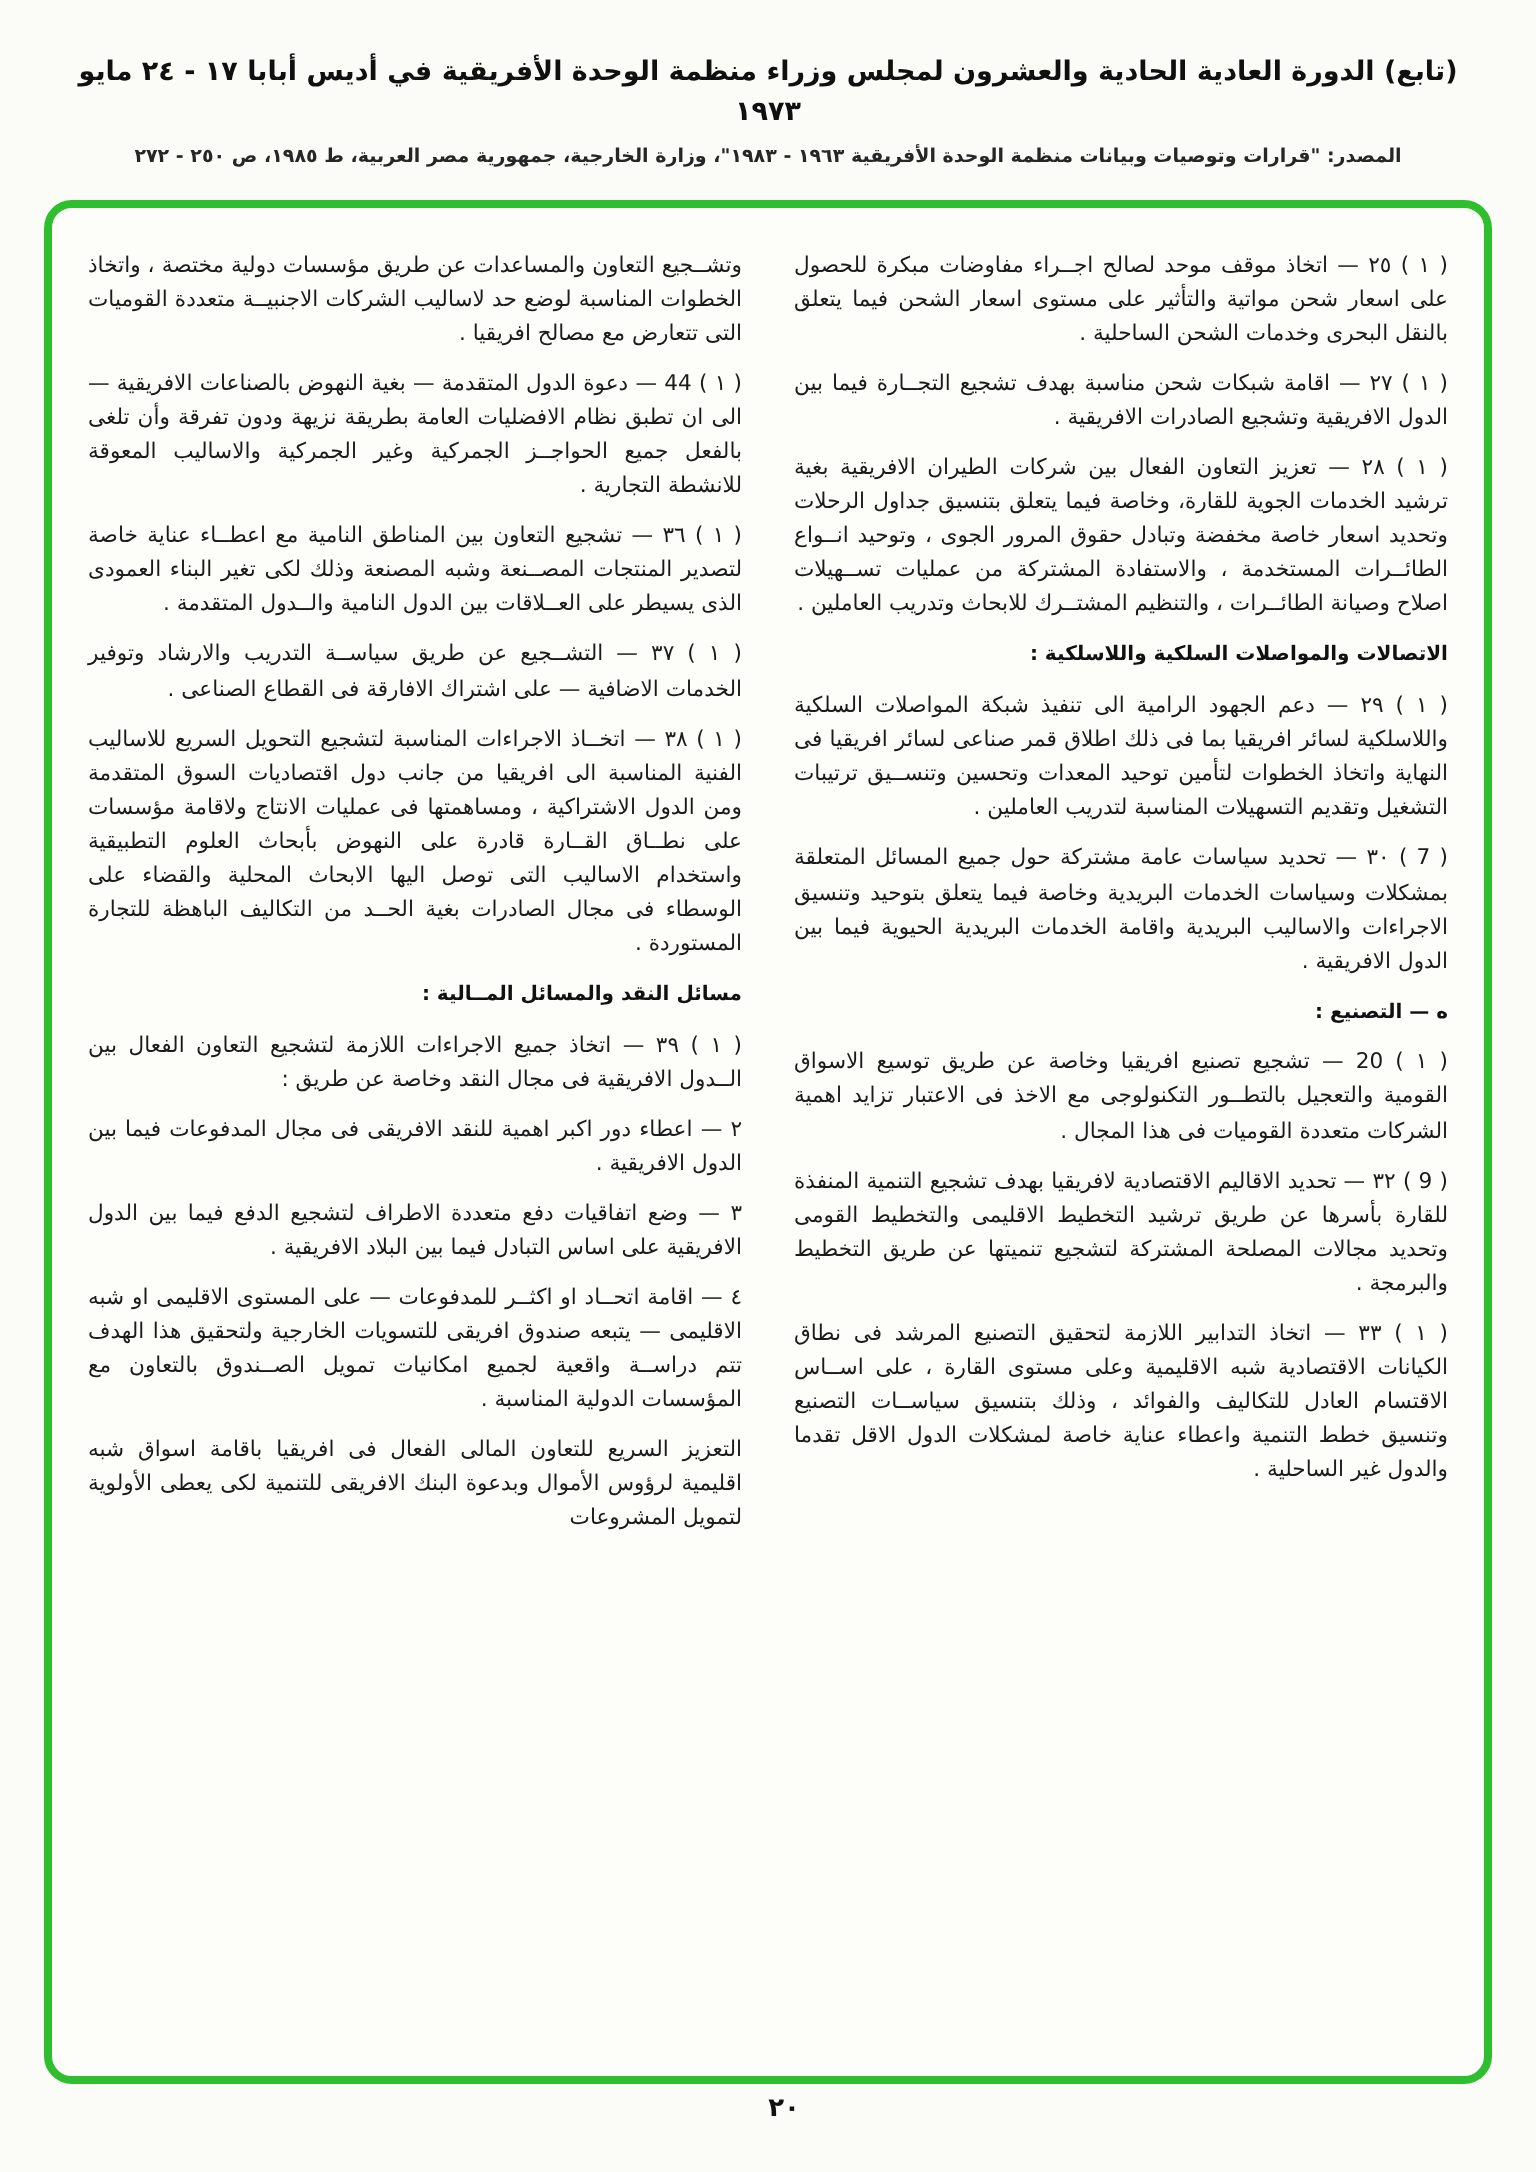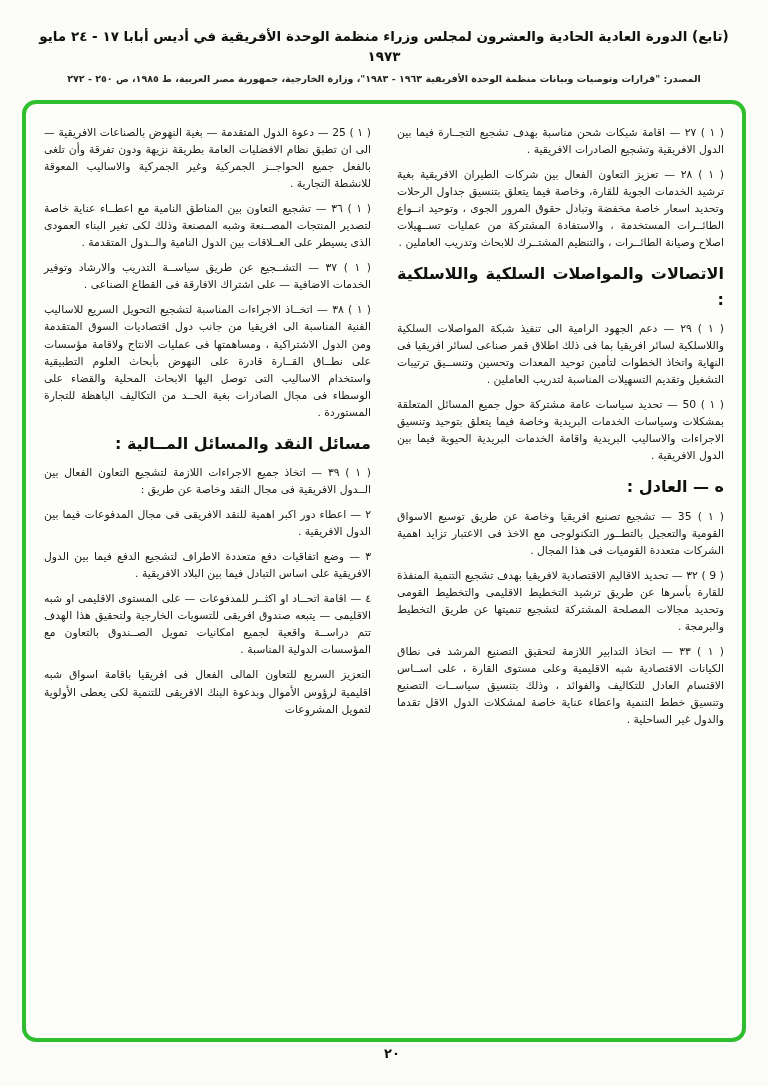--- a/index.html
+++ b/index.html
@@ -68,21 +68,21 @@
     font-size: 10.8px;
     line-height: 1.58;
     color: #1b1b1b;
   }
 
   .para {
     margin-bottom: 8px;
     text-align: justify;
   }
   .heading {
-    font-size: 16px;
+    font-size: 10px;
     font-weight: bold;
     margin: 10px 0 8px 0;
     color: #111;
   }
 
   
   .footer {
     position: absolute;
     bottom: 14px;
     left: 0;
@@ -103,33 +103,35 @@
 
   <div class="header">
     <div class="header-line1">(تابع) الدورة العادية الحادية والعشرون لمجلس وزراء منظمة الوحدة الأفريقية في أديس أبابا ١٧ - ٢٤ مايو ١٩٧٣</div>
     <div class="header-line2">المصدر: "قرارات وتوصيات وبيانات منظمة الوحدة الأفريقية ١٩٦٣ - ١٩٨٣"، وزارة الخارجية، جمهورية مصر العربية، ط ١٩٨٥، ص ٢٥٠ - ٢٧٢</div>
   </div>
 
   <div class="frame">
     <div class="columns">
 
       <div class="col">
+        <p class="para">( ١ ) ٢٥ — اتخاذ موقف موحد لصالح اجــراء مفاوضات مبكرة للحصول على اسعار شحن مواتية والتأثير على مستوى اسعار الشحن فيما يتعلق بالنقل البحرى وخدمات الشحن الساحلية .</p>
         <p class="para">( ١ ) ٢٧ — اقامة شبكات شحن مناسبة بهدف تشجيع التجــارة فيما بين الدول الافريقية وتشجيع الصادرات الافريقية .</p>
         <p class="para">( ١ ) ٢٨ — تعزيز التعاون الفعال بين شركات الطيران الافريقية بغية ترشيد الخدمات الجوية للقارة، وخاصة فيما يتعلق بتنسيق جداول الرحلات وتحديد اسعار خاصة مخفضة وتبادل حقوق المرور الجوى ، وتوحيد انــواع الطائــرات المستخدمة ، والاستفادة المشتركة من عمليات تســهيلات اصلاح وصيانة الطائــرات ، والتنظيم المشتــرك للابحاث وتدريب العاملين .</p>
         <h3 class="heading">الاتصالات والمواصلات السلكية واللاسلكية :</h3>
         <p class="para">( ١ ) ٢٩ — دعم الجهود الرامية الى تنفيذ شبكة المواصلات السلكية واللاسلكية لسائر افريقيا بما فى ذلك اطلاق قمر صناعى لسائر افريقيا فى النهاية واتخاذ الخطوات لتأمين توحيد المعدات وتحسين وتنســيق ترتيبات التشغيل وتقديم التسهيلات المناسبة لتدريب العاملين .</p>
-        <p class="para">( ١ ) 50 — تحديد سياسات عامة مشتركة حول جميع المسائل المتعلقة بمشكلات وسياسات الخدمات البريدية وخاصة فيما يتعلق بتوحيد وتنسيق الاجراءات والاساليب البريدية واقامة الخدمات البريدية الحيوية فيما بين الدول الافريقية .</p>
-        <h3 class="heading">ه — العادل :</h3>
-        <p class="para">( ١ ) 35 — تشجيع تصنيع افريقيا وخاصة عن طريق توسيع الاسواق القومية والتعجيل بالتطــور التكنولوجى مع الاخذ فى الاعتبار تزايد اهمية الشركات متعددة القوميات فى هذا المجال .</p>
+        <p class="para">( 7 ) ٣٠ — تحديد سياسات عامة مشتركة حول جميع المسائل المتعلقة بمشكلات وسياسات الخدمات البريدية وخاصة فيما يتعلق بتوحيد وتنسيق الاجراءات والاساليب البريدية واقامة الخدمات البريدية الحيوية فيما بين الدول الافريقية .</p>
+        <h3 class="heading">ه — التصنيع :</h3>
+        <p class="para">( ١ ) 20 — تشجيع تصنيع افريقيا وخاصة عن طريق توسيع الاسواق القومية والتعجيل بالتطــور التكنولوجى مع الاخذ فى الاعتبار تزايد اهمية الشركات متعددة القوميات فى هذا المجال .</p>
         <p class="para">( 9 ) ٣٢ — تحديد الاقاليم الاقتصادية لافريقيا بهدف تشجيع التنمية المنفذة للقارة بأسرها عن طريق ترشيد التخطيط الاقليمى والتخطيط القومى وتحديد مجالات المصلحة المشتركة لتشجيع تنميتها عن طريق التخطيط والبرمجة .</p>
         <p class="para">( ١ ) ٣٣ — اتخاذ التدابير اللازمة لتحقيق التصنيع المرشد فى نطاق الكيانات الاقتصادية شبه الاقليمية وعلى مستوى القارة ، على اســاس الاقتسام العادل للتكاليف والفوائد ، وذلك بتنسيق سياســات التصنيع وتنسيق خطط التنمية واعطاء عناية خاصة لمشكلات الدول الاقل تقدما والدول غير الساحلية .</p>
       </div>
 
       <div class="col">
-        <p class="para">( ١ ) 25 — دعوة الدول المتقدمة — بغية النهوض بالصناعات الافريقية — الى ان تطبق نظام الافضليات العامة بطريقة نزيهة ودون تفرقة وأن تلغى بالفعل جميع الحواجــز الجمركية وغير الجمركية والاساليب المعوقة للانشطة التجارية .</p>
+        <p class="para">وتشــجيع التعاون والمساعدات عن طريق مؤسسات دولية مختصة ، واتخاذ الخطوات المناسبة لوضع حد لاساليب الشركات الاجنبيــة متعددة القوميات التى تتعارض مع مصالح افريقيا .</p>
+        <p class="para">( ١ ) 44 — دعوة الدول المتقدمة — بغية النهوض بالصناعات الافريقية — الى ان تطبق نظام الافضليات العامة بطريقة نزيهة ودون تفرقة وأن تلغى بالفعل جميع الحواجــز الجمركية وغير الجمركية والاساليب المعوقة للانشطة التجارية .</p>
         <p class="para">( ١ ) ٣٦ — تشجيع التعاون بين المناطق النامية مع اعطــاء عناية خاصة لتصدير المنتجات المصــنعة وشبه المصنعة وذلك لكى تغير البناء العمودى الذى يسيطر على العــلاقات بين الدول النامية والــدول المتقدمة .</p>
         <p class="para">( ١ ) ٣٧ — التشــجيع عن طريق سياســة التدريب والارشاد وتوفير الخدمات الاضافية — على اشتراك الافارقة فى القطاع الصناعى .</p>
         <p class="para">( ١ ) ٣٨ — اتخــاذ الاجراءات المناسبة لتشجيع التحويل السريع للاساليب الفنية المناسبة الى افريقيا من جانب دول اقتصاديات السوق المتقدمة ومن الدول الاشتراكية ، ومساهمتها فى عمليات الانتاج ولاقامة مؤسسات على نطــاق القــارة قادرة على النهوض بأبحاث العلوم التطبيقية واستخدام الاساليب التى توصل اليها الابحاث المحلية والقضاء على الوسطاء فى مجال الصادرات بغية الحــد من التكاليف الباهظة للتجارة المستوردة .</p>
         <h3 class="heading">مسائل النقد والمسائل المــالية :</h3>
         <p class="para">( ١ ) ٣٩ — اتخاذ جميع الاجراءات اللازمة لتشجيع التعاون الفعال بين الــدول الافريقية فى مجال النقد وخاصة عن طريق :</p>
         <p class="para">٢ — اعطاء دور اكبر اهمية للنقد الافريقى فى مجال المدفوعات فيما بين الدول الافريقية .</p>
         <p class="para">٣ — وضع اتفاقيات دفع متعددة الاطراف لتشجيع الدفع فيما بين الدول الافريقية على اساس التبادل فيما بين البلاد الافريقية .</p>
         <p class="para">٤ — اقامة اتحــاد او اكثــر للمدفوعات — على المستوى الاقليمى او شبه الاقليمى — يتبعه صندوق افريقى للتسويات الخارجية ولتحقيق هذا الهدف تتم دراســة واقعية لجميع امكانيات تمويل الصــندوق بالتعاون مع المؤسسات الدولية المناسبة .</p>
         <p class="para">التعزيز السريع للتعاون المالى الفعال فى افريقيا باقامة اسواق شبه اقليمية لرؤوس الأموال وبدعوة البنك الافريقى للتنمية لكى يعطى الأولوية لتمويل المشروعات</p>
       </div>

